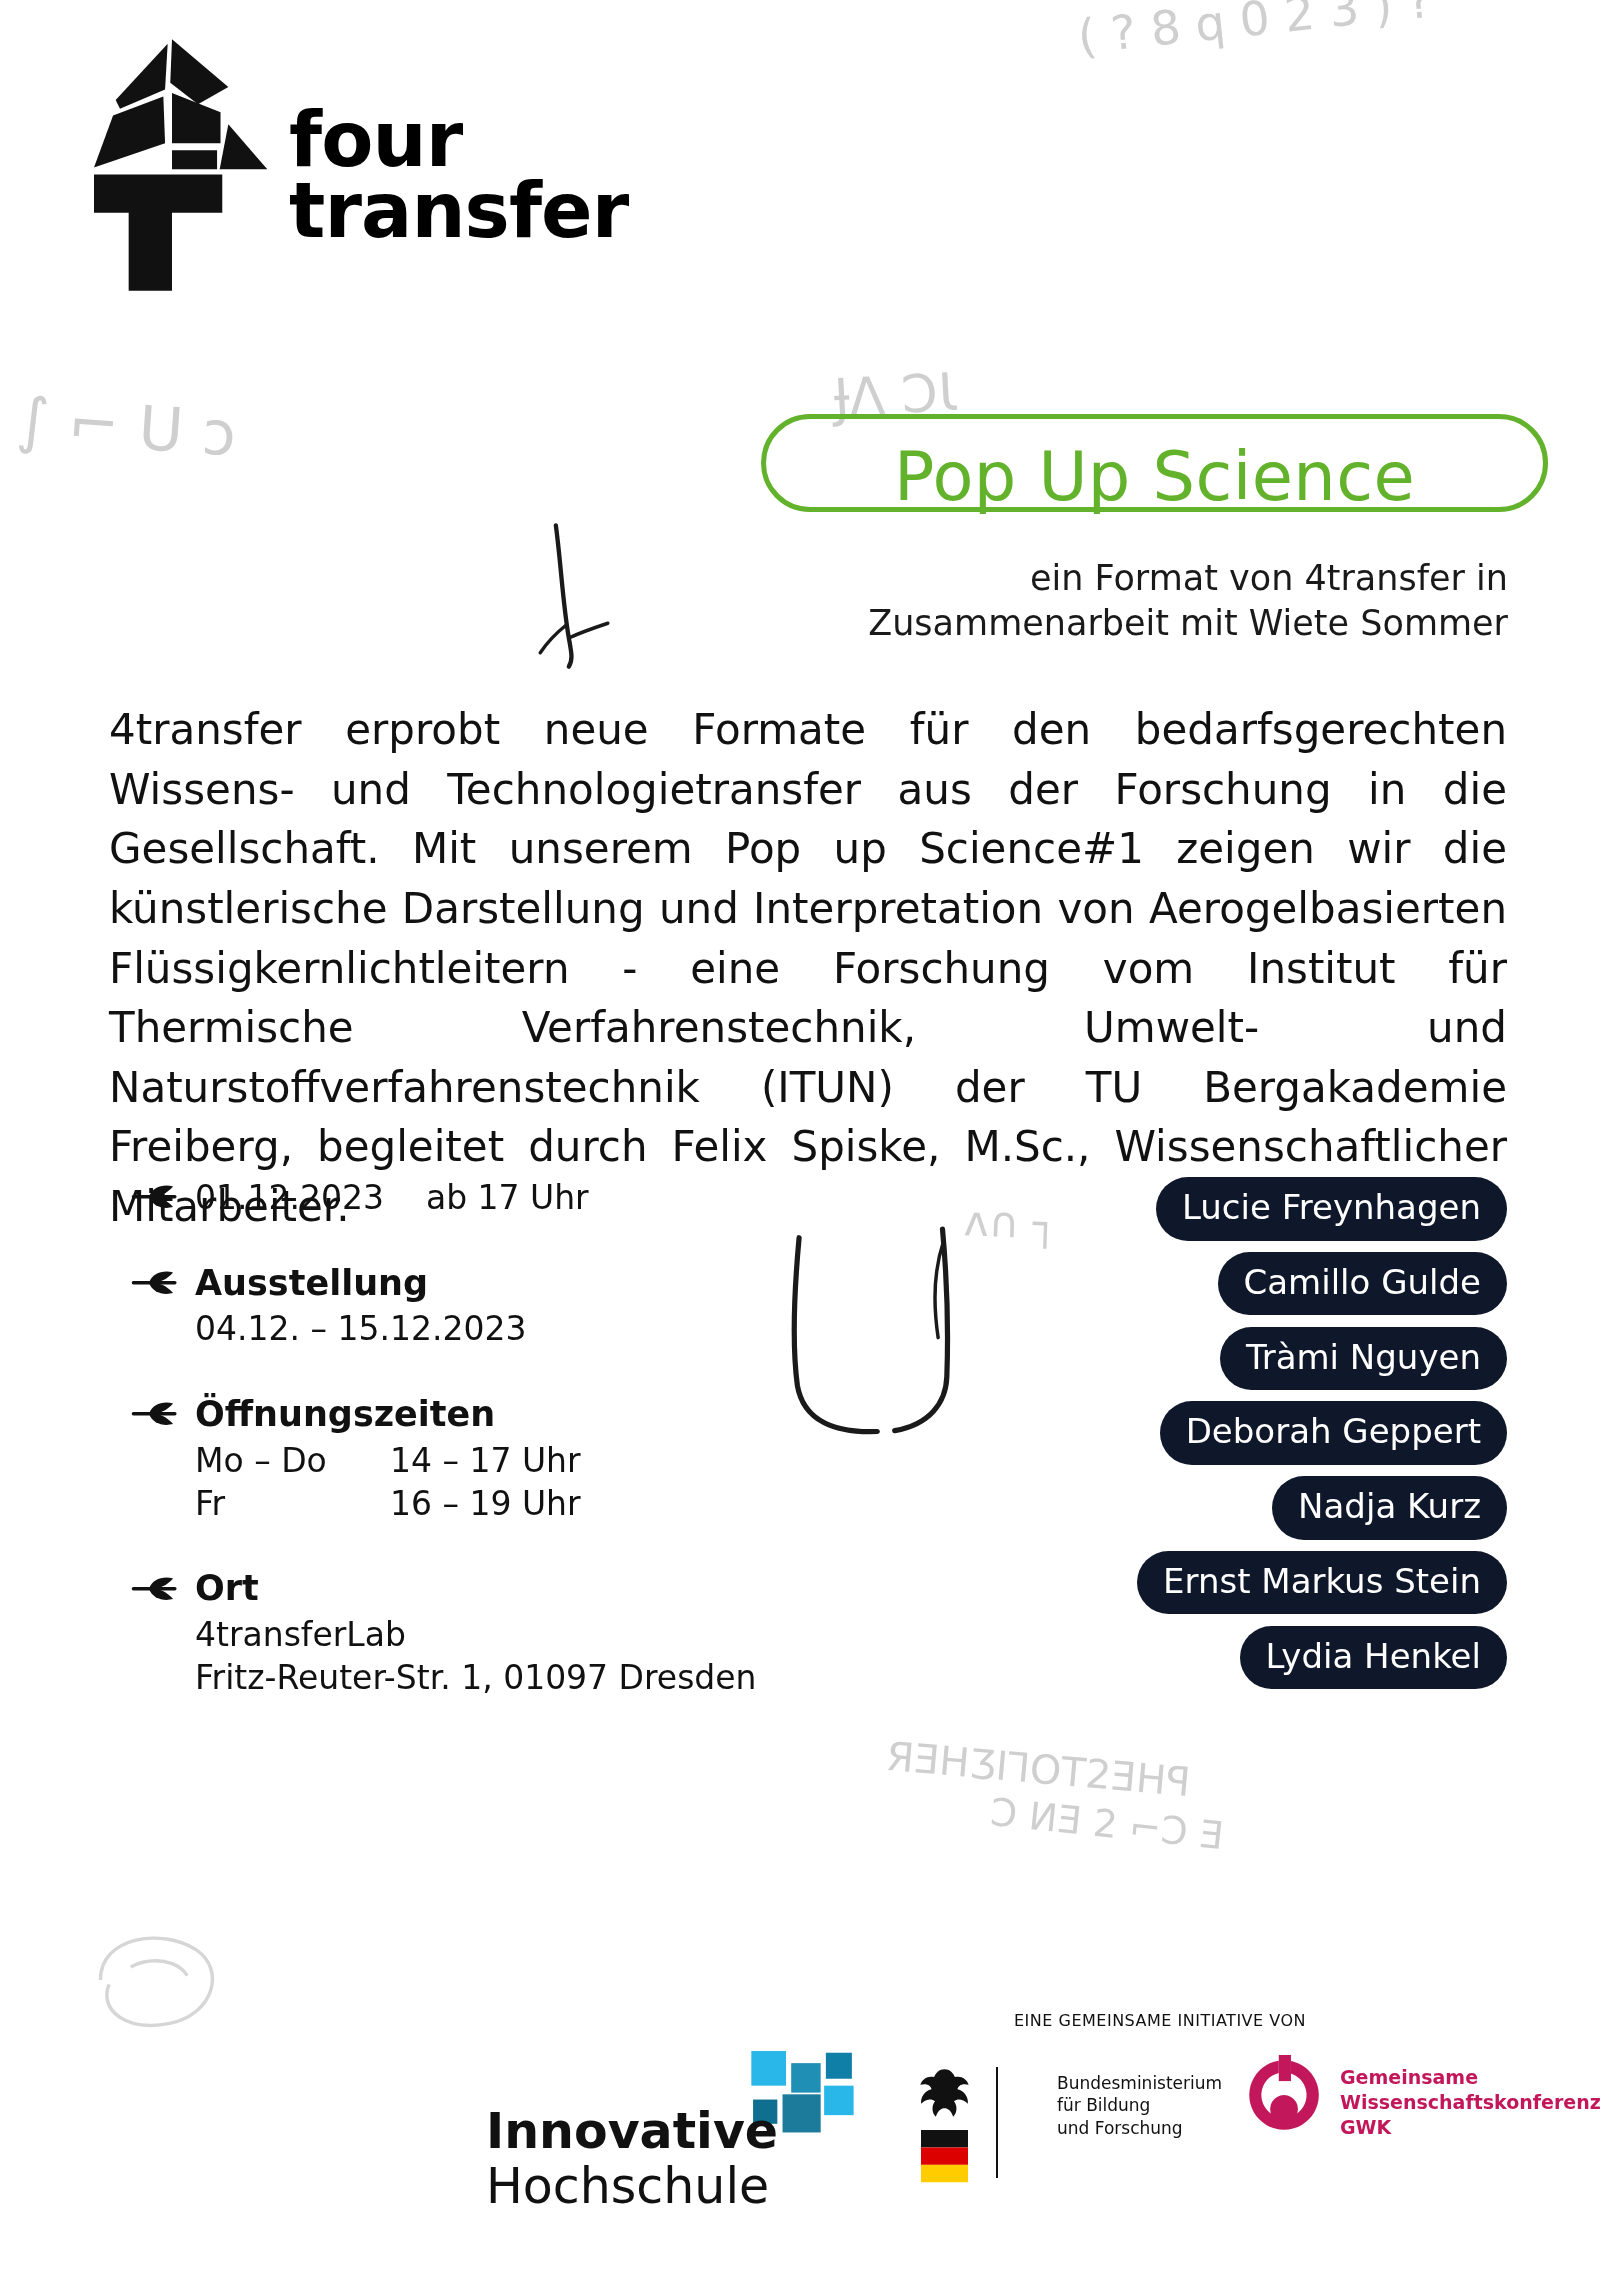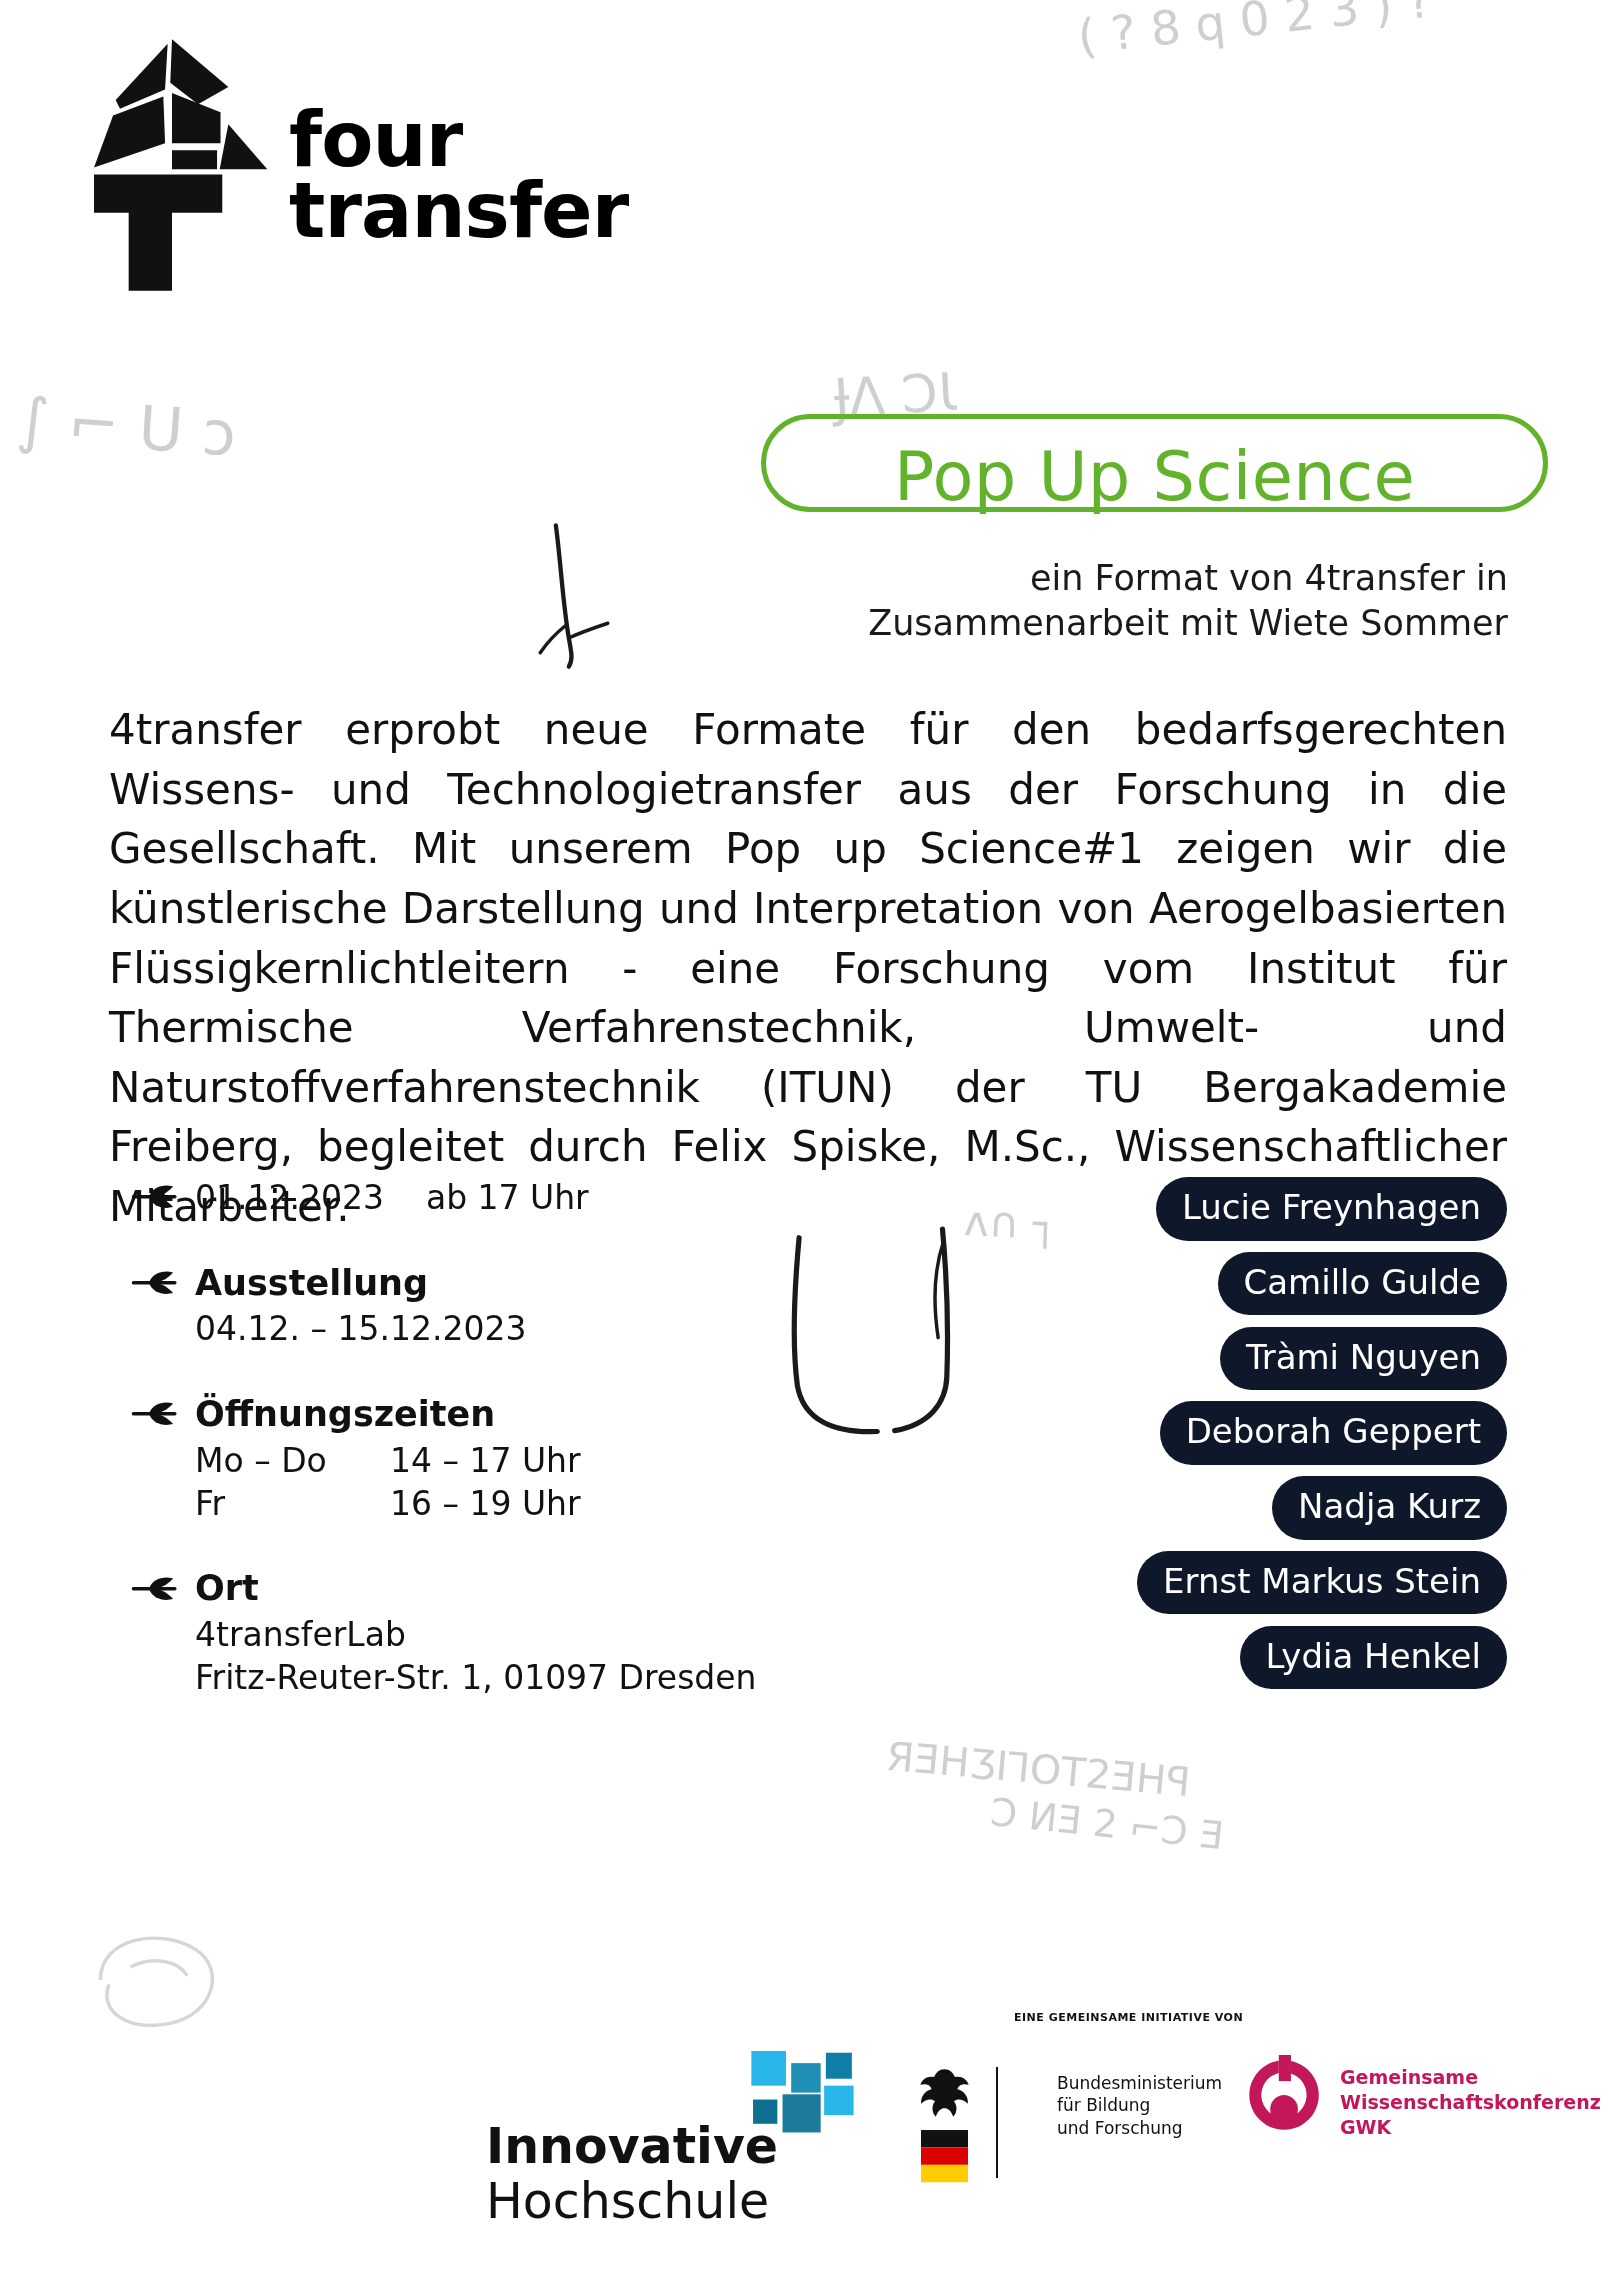--- a/index.html
+++ b/index.html
@@ -150,34 +150,34 @@
     margin-bottom: 11.3px;
     white-space: nowrap;
   }
 
   
   #footer { position: absolute; left: 0; bottom: 0; width: 1616px; height: 313px; }
   #initiative-label {
     position: absolute;
     left: 1014px;
     top: 40px;
-    font-size: 11px;
-    font-weight: bold;
+    font-size: 16px;
+    font-weight: normal;
     letter-spacing: 0.5px;
     color: #111;
   }
   #ih-logo { position: absolute; left: 486px; top: 80px; width: 373px; height: 174px; }
   #ih-text {
     position: absolute;
     left: 0; top: 54px;
     font-size: 49px;
     color: #111;
     line-height: 1.12;
   }
-  #ih-text .ih-1 { font-weight: bold; margin-top: 15px; }
+  #ih-text .ih-1 { font-weight: bold; }
   #bmbf { position: absolute; left: 916px; top: 91px; width: 321px; height: 130px; }
   #bmbf-text {
     position: absolute; left: 97px; top: 10.4px;
     font-size: 17px; font-weight: normal; color: #111; line-height: 1.3; margin-left: 44px;
   }
   #gwk { position: absolute; left: 1244px; top: 80px; width: 295px; height: 122px; }
   #gwk-text {
     position: absolute; left: 96px; top: 14px;
     font-size: 19px; font-weight: bold; color: #c2185b; line-height: 1.32;
   }

